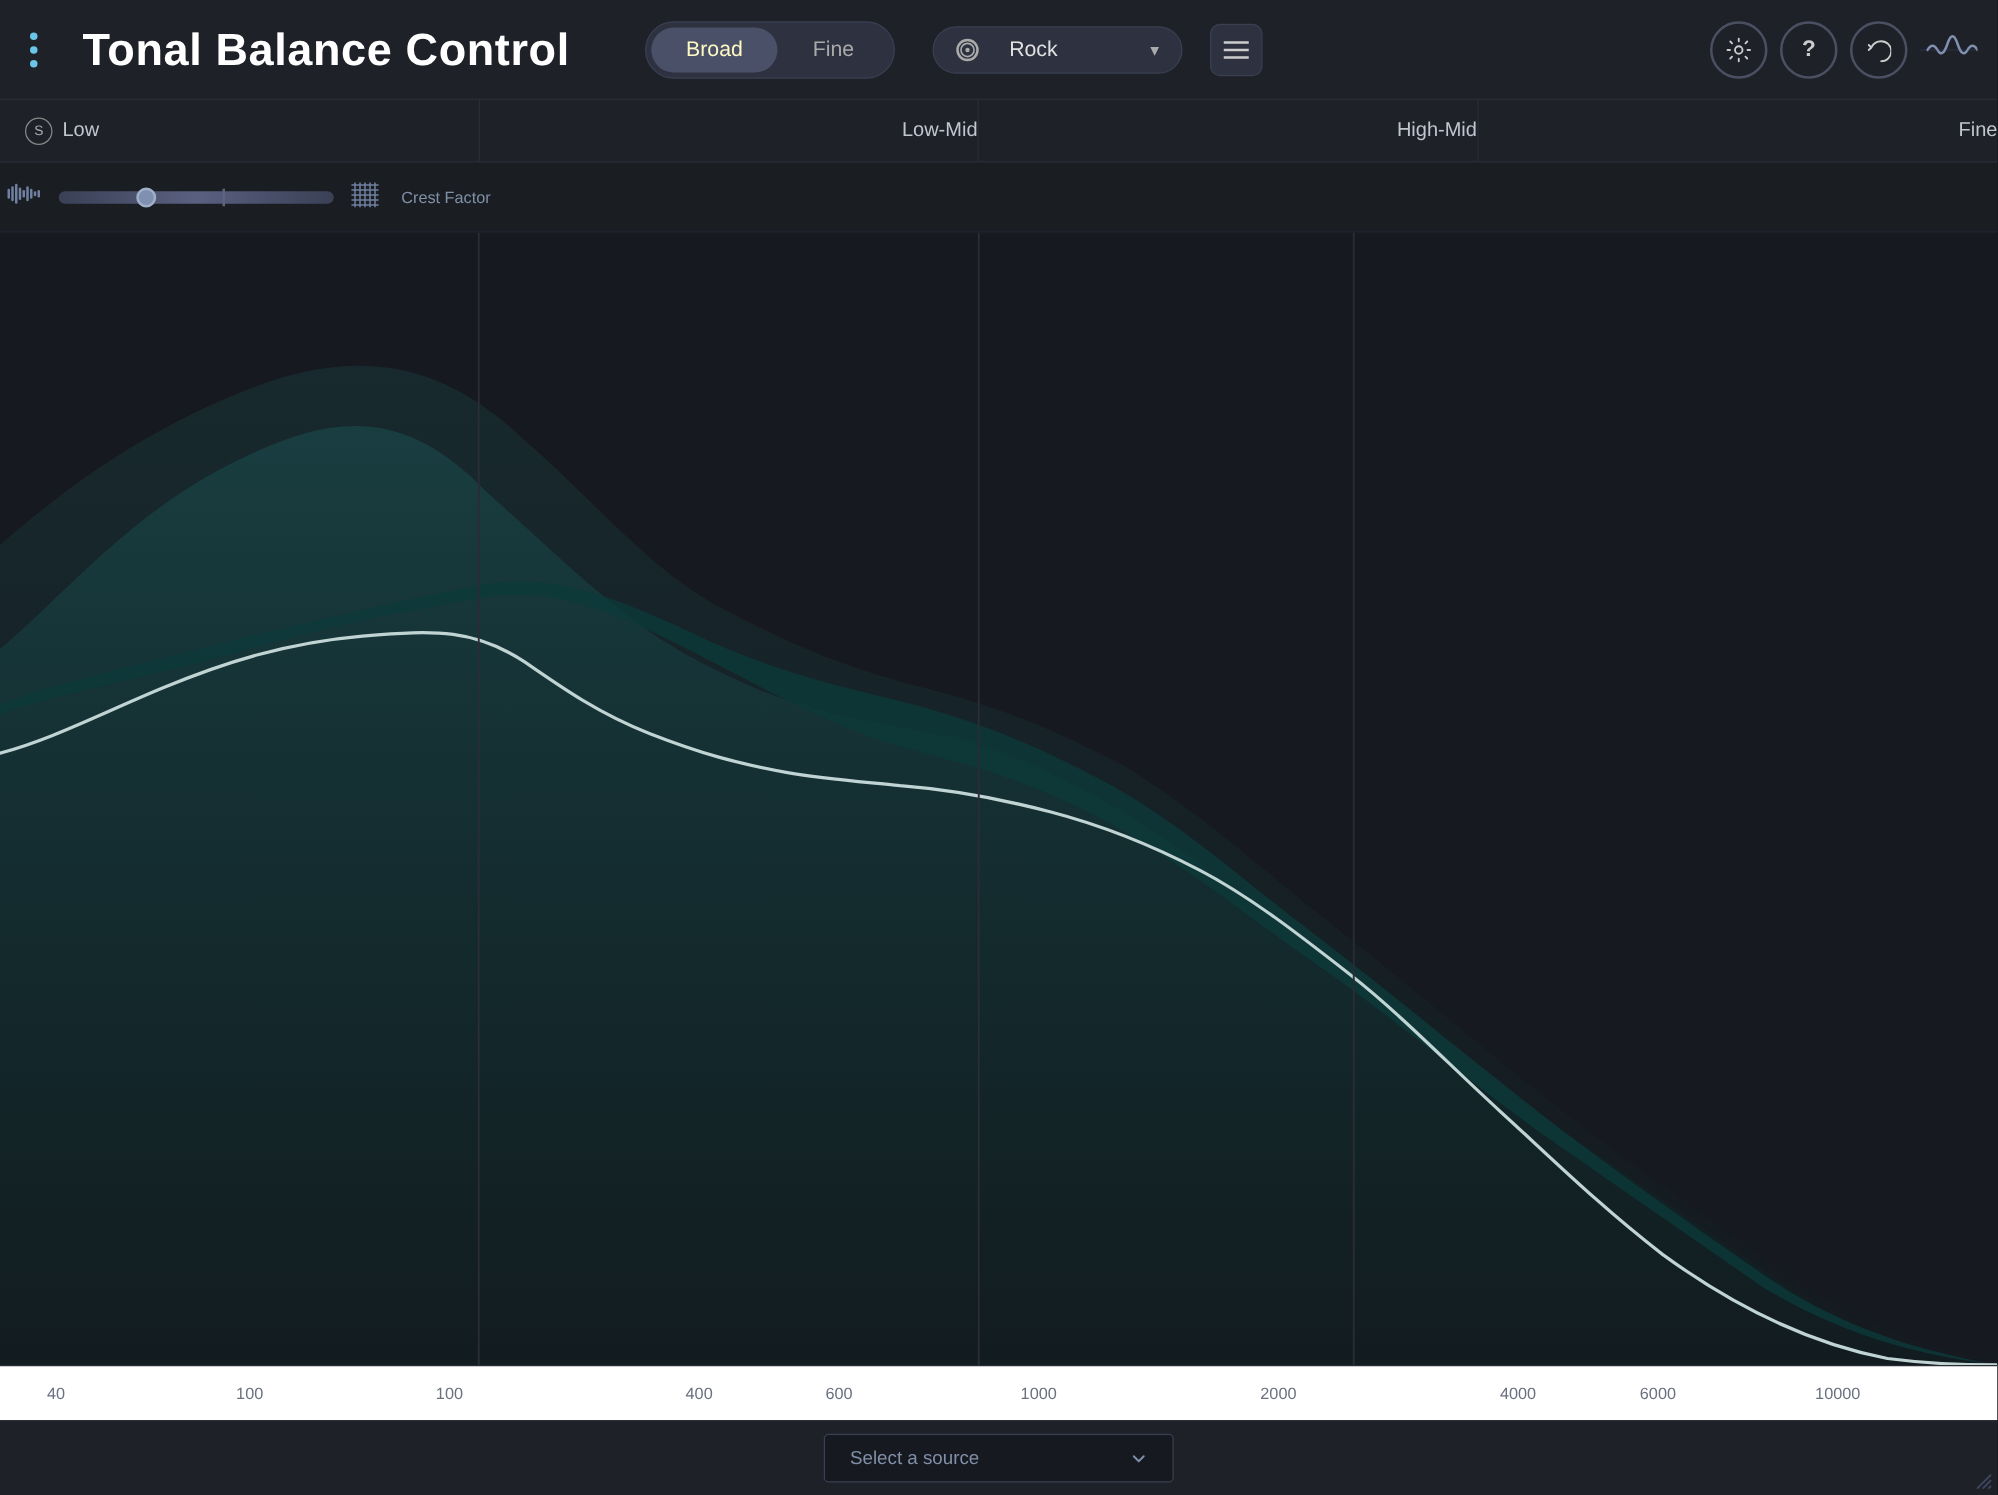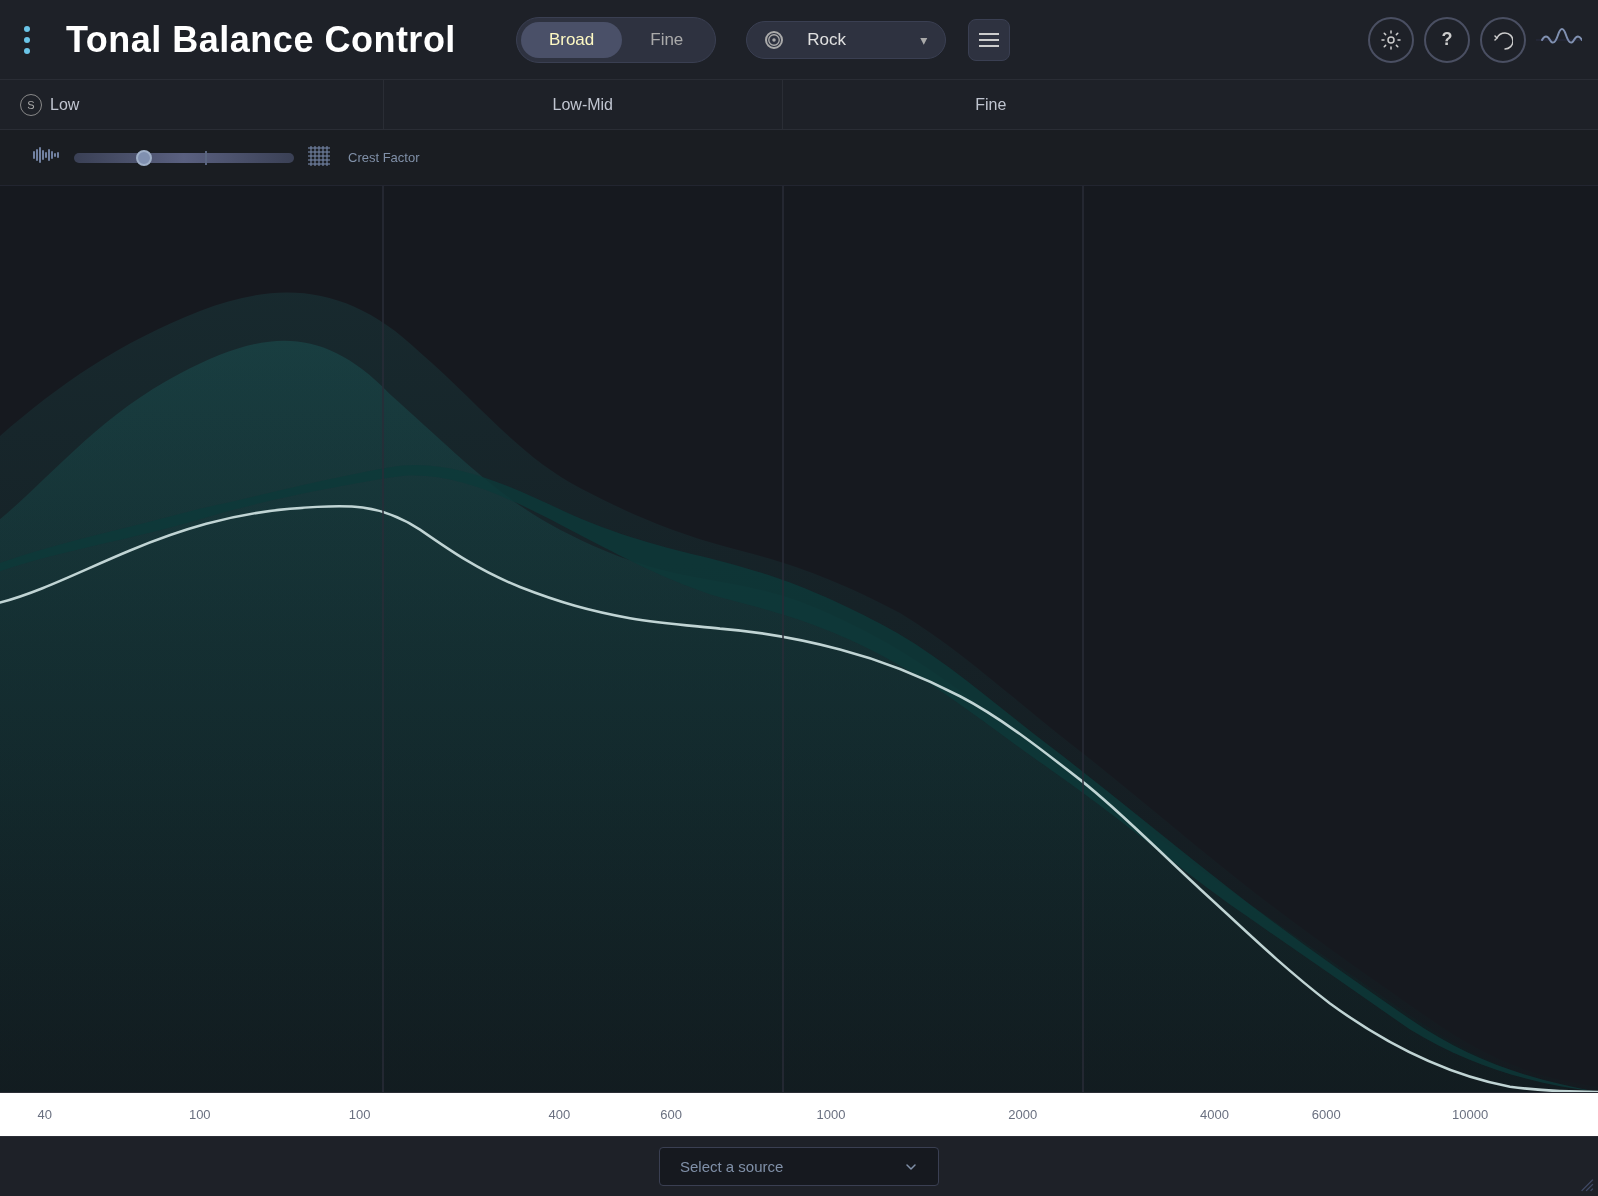--- a/index.html
+++ b/index.html
@@ -165,21 +165,21 @@
       display: flex;
       height: 50px;
       background: #1e2128;
       border-bottom: 1px solid #2a2d35;
       position: relative;
     }
 
     .band-label {
       display: flex;
       align-items: center;
-      justify-content: center;
+      justify-content: flex-end;
       font-size: 16px;
       color: #c0c5d0;
       border-right: 1px solid #2a2d35;
     }
 
     .band-low { width: 24%; position: relative; justify-content: flex-start; padding-left: 20px; }
     .band-low-mid { width: 25%; }
     .band-high-mid { width: 25%; }
     .band-high { width: 26%; border-right: none; }
 
@@ -195,21 +195,21 @@
       color: #aaa;
       margin-right: 8px;
       cursor: pointer;
     }
 
     
     #crest-area {
       display: flex;
       align-items: center;
       background: #1a1d22;
-      padding: 12px 32px;
+      padding: 12px 5px;
       gap: 14px;
       height: 56px;
       border-bottom: 1px solid #222530;
     }
 
     .crest-wave-icon {
       color: #7080a0;
       font-size: 18px;
     }
 
@@ -400,20 +400,23 @@
 
   <div id="band-labels">
     <div class="band-label band-low">
       <div class="solo-btn">
         <span>S</span>
       </div>
       <span>Low</span>
     </div>
     <div class="band-label band-low-mid">
       <span>Low-Mid</span>
+    </div>
+    <div class="band-label band-high-mid">
+      <span>High-Mid</span>
     </div>
     <div class="band-label band-high">
       <span>Fine</span>
     </div>
   </div>
 
   <div id="crest-area">
     <div class="crest-wave-icon">
       <svg width="28" height="20" viewBox="0 0 28 20" fill="none">
         <rect x="1" y="6" width="2" height="8" fill="#7080a0" rx="1"></rect>

